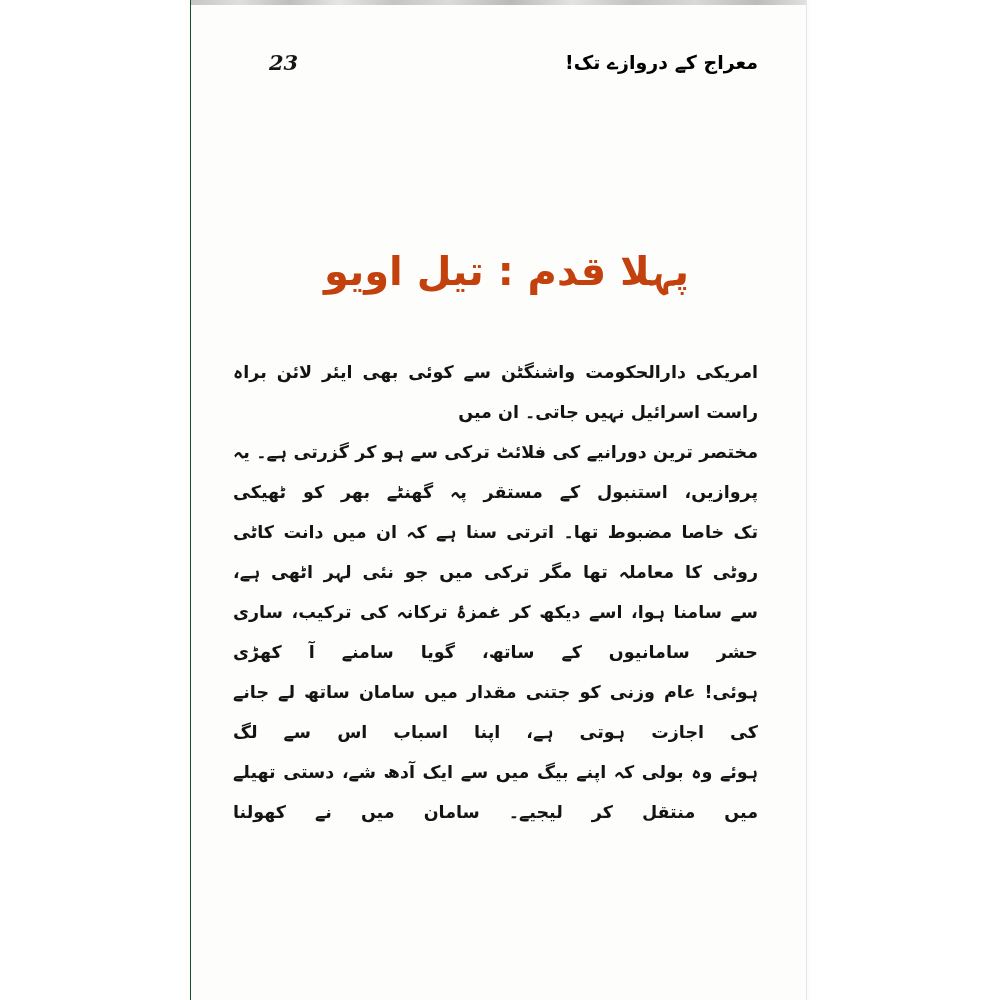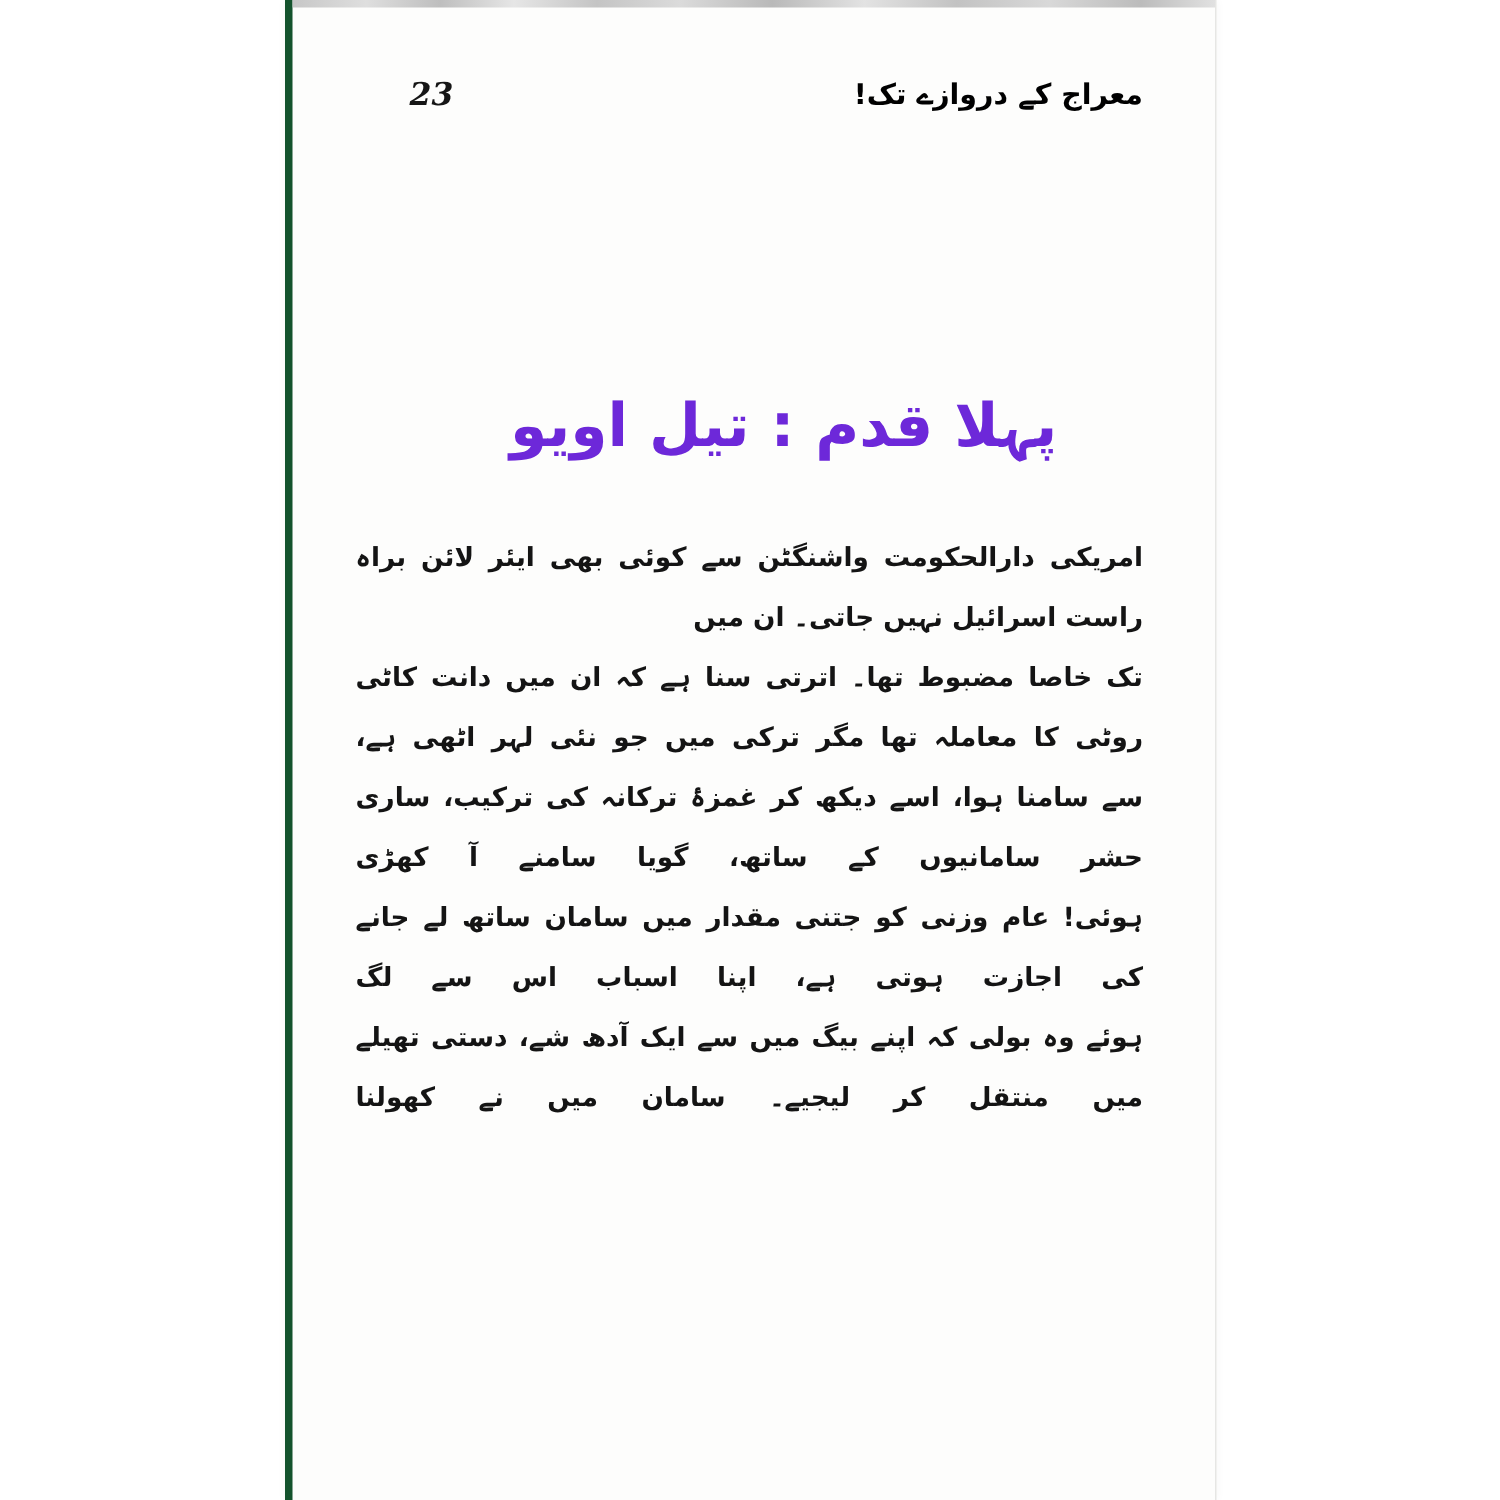--- a/index.html
+++ b/index.html
@@ -18,21 +18,21 @@
     background: #ffffff;
   }
   
   .book-page {
     position: absolute;
     left: 190px;
     top: 0;
     width: 615px;
     height: 1000px;
     background: #fdfdfc;
-    border-left: 5px solid #14532d;
+    border-left: 1px solid #14532d;
     border-right: 1px solid #e6e6e4;
     box-shadow: 0 0 6px rgba(0,0,0,0.04);
   }
   
   .page-top-edge {
     position: absolute;
     top: 0;
     left: 0;
     width: 100%;
     height: 5px;
@@ -69,23 +69,23 @@
   }
   .chapter-title {
     position: absolute;
     top: 248px;
     left: 0;
     width: 100%;
     text-align: center;
     direction: rtl;
     font-size: 40px;
     font-weight: bold;
-    color: #6d28d9;
+    color: #c2410c;
     transform: translateX(8px);
-    margin: 12px;
+    margin: 0;
   }
   .body-text {
     position: absolute;
     top: 352px;
     left: 42px;
     width: 525px;
     direction: rtl;
     color: #141414;
   }
   .body-line {
@@ -123,20 +123,23 @@
       <span class="running-title" dir="rtl">معراج کے دروازے تک!</span>
     </div>
 
     <h1 class="chapter-title" dir="rtl">پہلا قدم : تیل اویو</h1>
 
     <div class="body-text" dir="rtl" id="body-text">
         <div class="body-line first-line">
           <span class="inner">امریکی دارالحکومت واشنگٹن سے کوئی بھی ایئر لائن براہ راست اسرائیل نہیں جاتی۔ ان میں</span>
         </div>
         <div class="body-line">
+          <span class="inner">مختصر ترین دورانیے کی فلائٹ ترکی سے ہو کر گزرتی ہے۔ یہ پروازیں، استنبول کے مستقر پہ گھنٹے بھر کو ٹھیکی</span>
+        </div>
+        <div class="body-line">
           <span class="inner">تک خاصا مضبوط تھا۔ اترتی سنا ہے کہ ان میں دانت کاٹی روٹی کا معاملہ تھا مگر ترکی میں جو نئی لہر اٹھی ہے،</span>
         </div>
         <div class="body-line">
           <span class="inner">سے سامنا ہوا، اسے دیکھ کر غمزۂ ترکانہ کی ترکیب، ساری حشر سامانیوں کے ساتھ، گویا سامنے آ کھڑی</span>
         </div>
         <div class="body-line">
           <span class="inner">ہوئی! عام وزنی کو جتنی مقدار میں سامان ساتھ لے جانے کی اجازت ہوتی ہے، اپنا اسباب اس سے لگ</span>
         </div>
         <div class="body-line">
           <span class="inner">ہوئے وہ بولی کہ اپنے بیگ میں سے ایک آدھ شے، دستی تھیلے میں منتقل کر لیجیے۔ سامان میں نے کھولنا</span>

